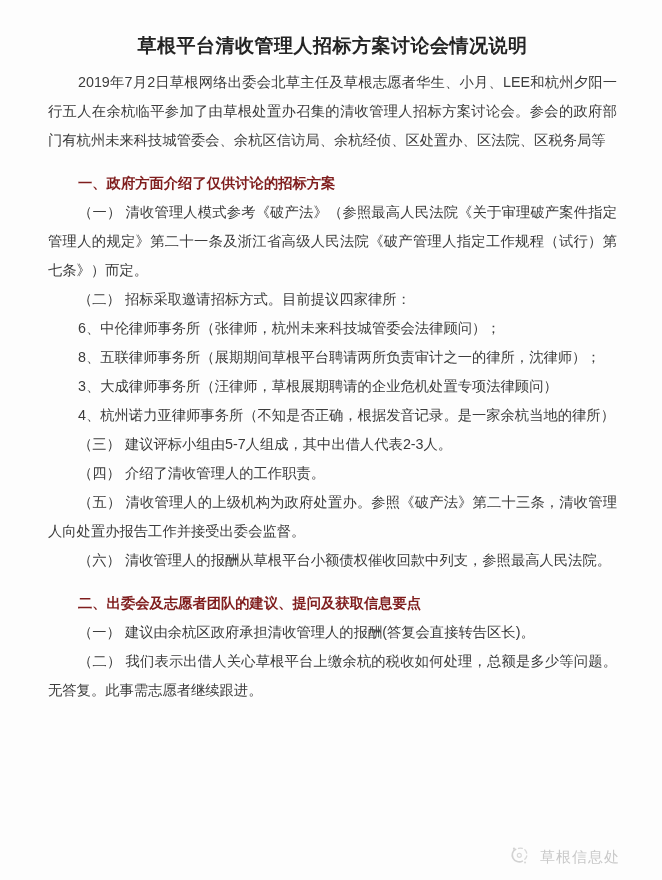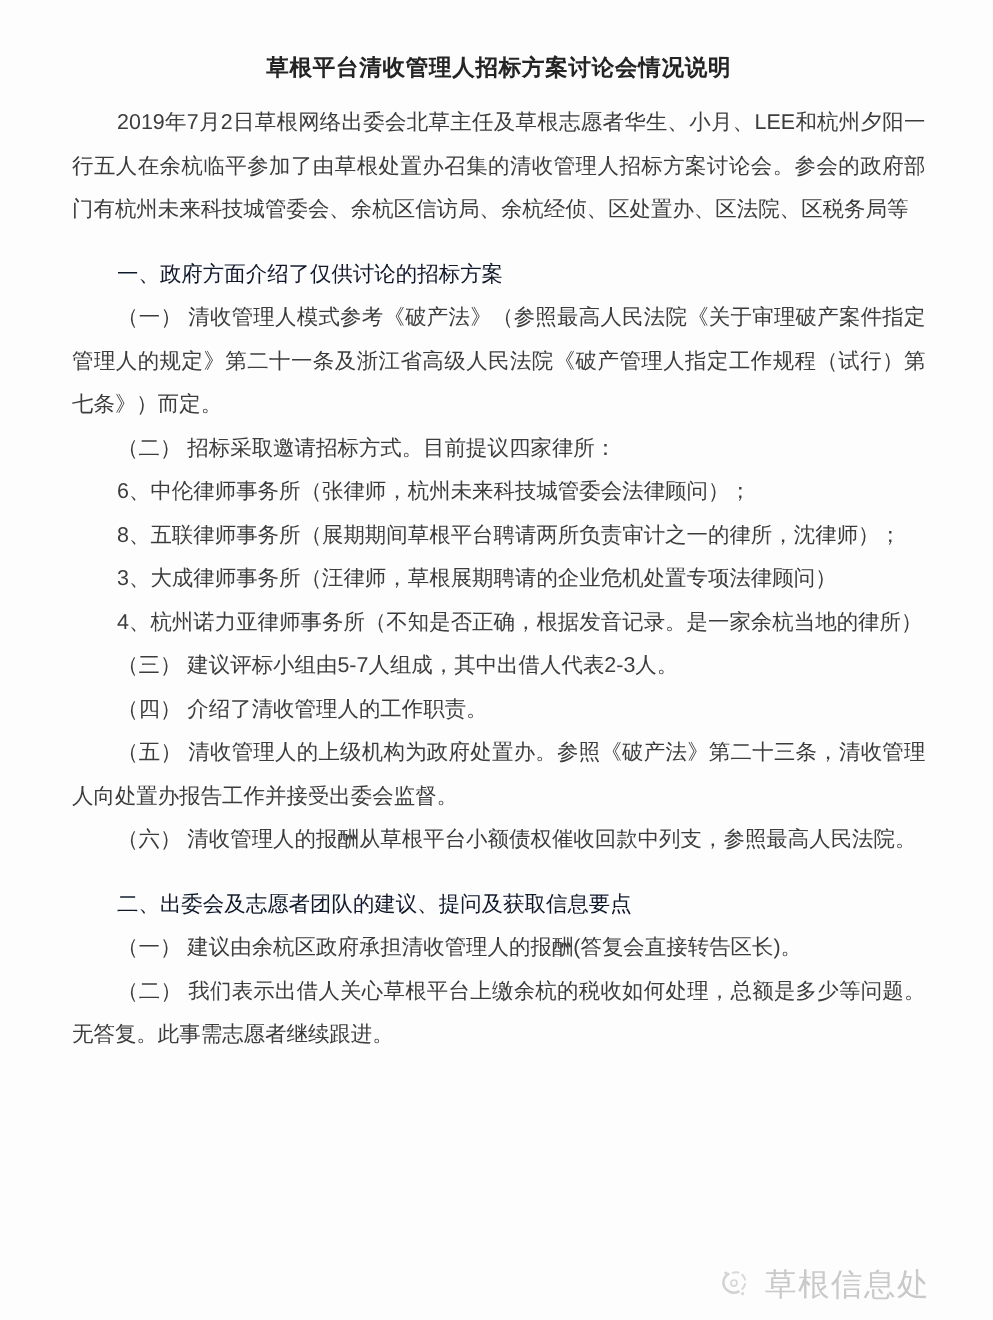--- a/index.html
+++ b/index.html
@@ -16,50 +16,50 @@
     padding: 31px 45px 0 48px;
     background: #fdfdfd;
     font-family: "Liberation Sans", "DejaVu Sans", sans-serif;
     color: #3c3c3c;
     font-size: 14.3px;
     line-height: 29px;
     overflow: hidden;
   }
   .doc-title {
     margin: 0 0 8px 0;
-    font-size: 15px;
+    font-size: 19px;
     line-height: 29px;
     font-weight: 700;
     text-align: center;
     color: #242424;
     letter-spacing: 0.5px;
   }
   .para {
     margin: 0;
     text-indent: 2.1em;
     text-align: justify;
     word-break: break-all;
   }
   .sec-heading {
     margin: 14px 0 0 0;
     font-size: 14.3px;
     line-height: 29px;
-    font-weight: 400;
-    color: #0f172a;
+    font-weight: 700;
+    color: #7f1d1d;
     text-indent: 2.1em;
   }
   .watermark {
     position: absolute;
     right: 42px;
     bottom: 12px;
     display: flex;
     align-items: center;
     gap: 9px;
     color: #c9c9c9;
-    font-size: 21px;
+    font-size: 15px;
     line-height: 22px;
     letter-spacing: 1px;
     user-select: none;
   }
   .watermark svg { display: block; }
 </style>
 </head>
 <body>
 
 <div class="page">

